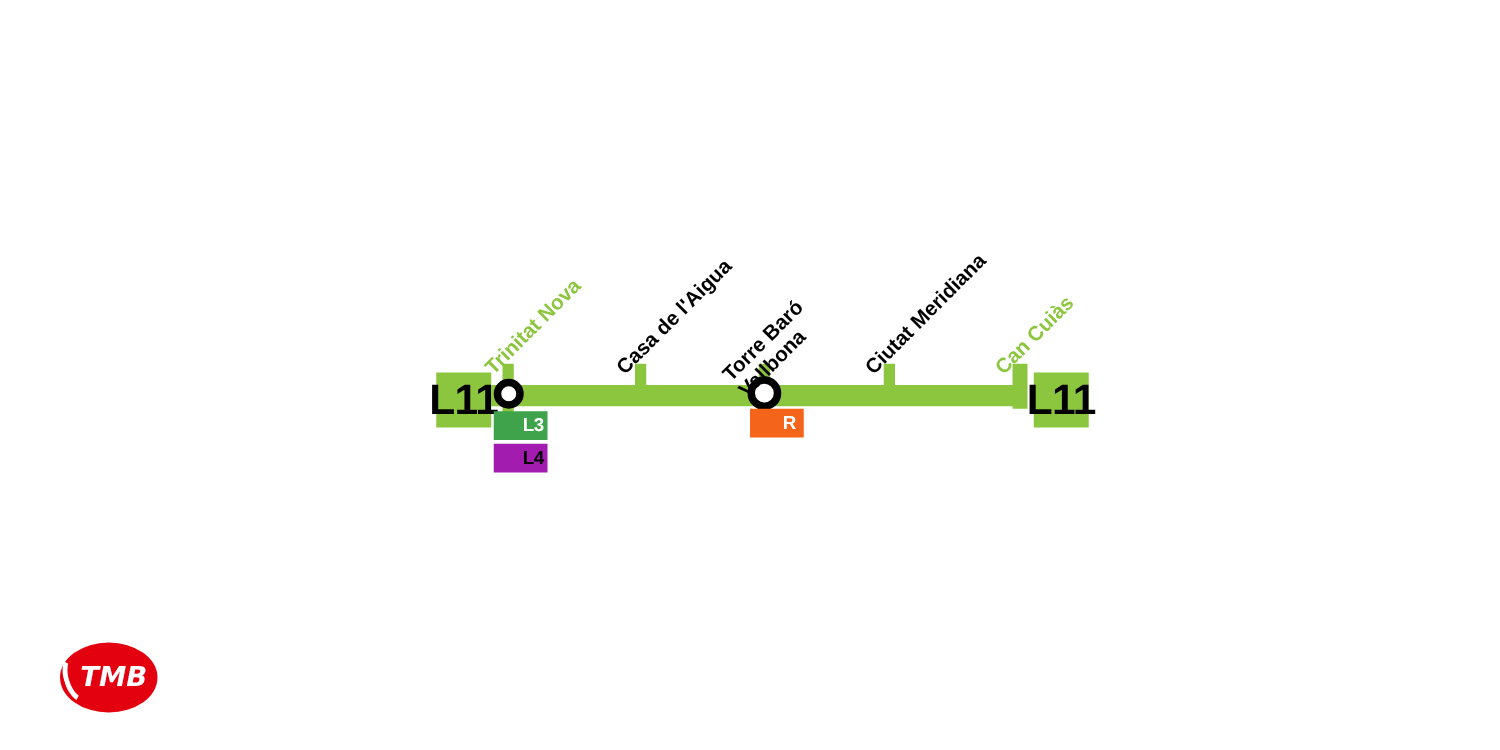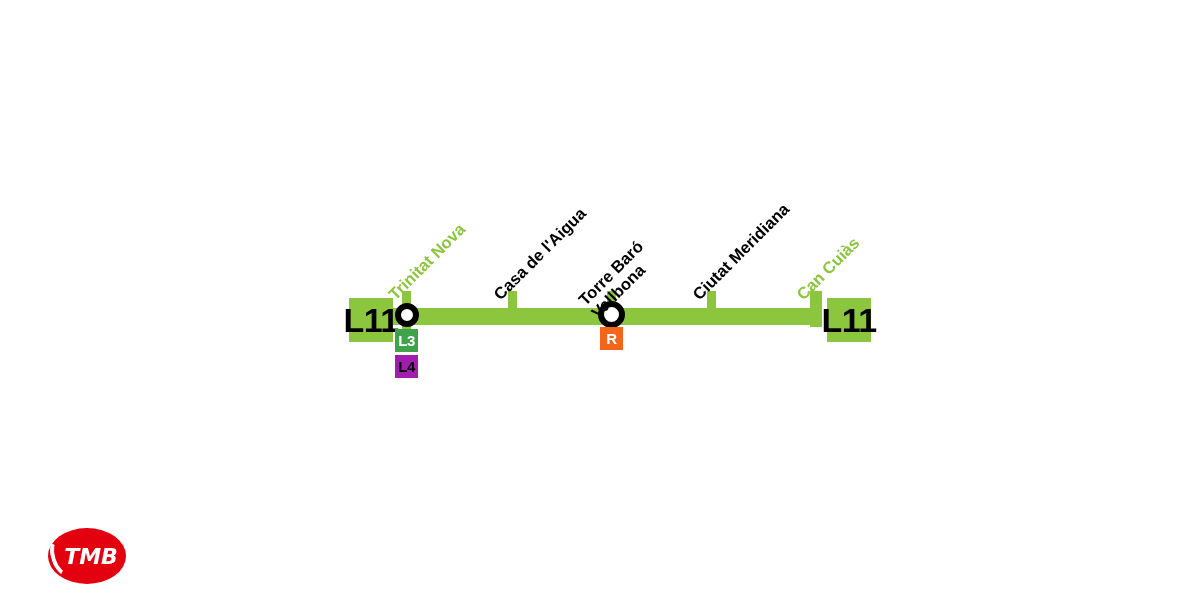--- a/index.html
+++ b/index.html
@@ -84,34 +84,35 @@
     position: absolute;
     width: 23px;
     height: 23px;
     display: flex;
     align-items: center;
     justify-content: center;
     font-weight: bold;
     font-size: 15px;
     line-height: 1;
     letter-spacing: -0.4px;
+    padding-left: 20px;
   }
 
   
   #tmb-logo {
     position: absolute;
     left: 48px;
     top: 508px;
     width: 170px;
     height: 62px;
   }
   .tmb-ellipse-wrap {
     position: absolute;
     left: 0;
-    top: 20px;
+    top: 6px;
     width: 78px;
     height: 56px;
   }
   .tmb-ellipse {
     position: absolute;
     left: 0;
     top: 0;
     width: 78px;
     height: 56px;
     border-radius: 50%;

